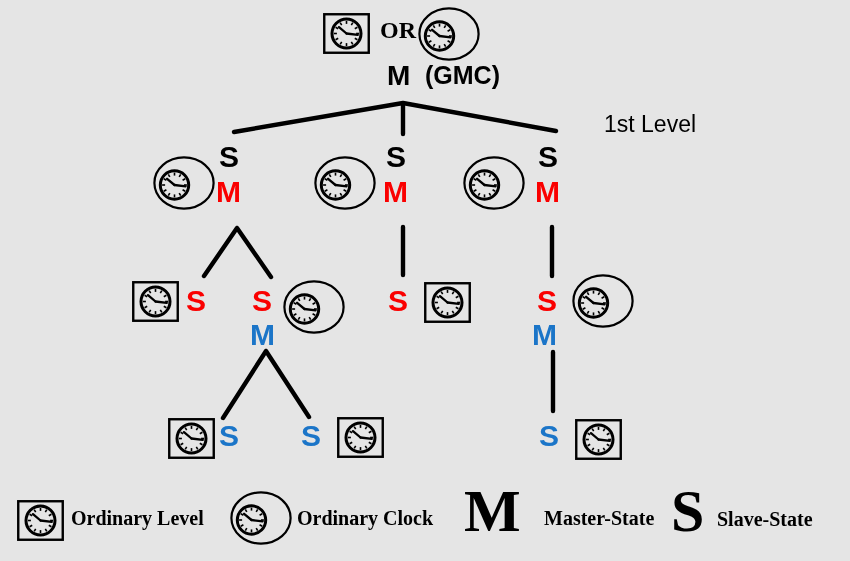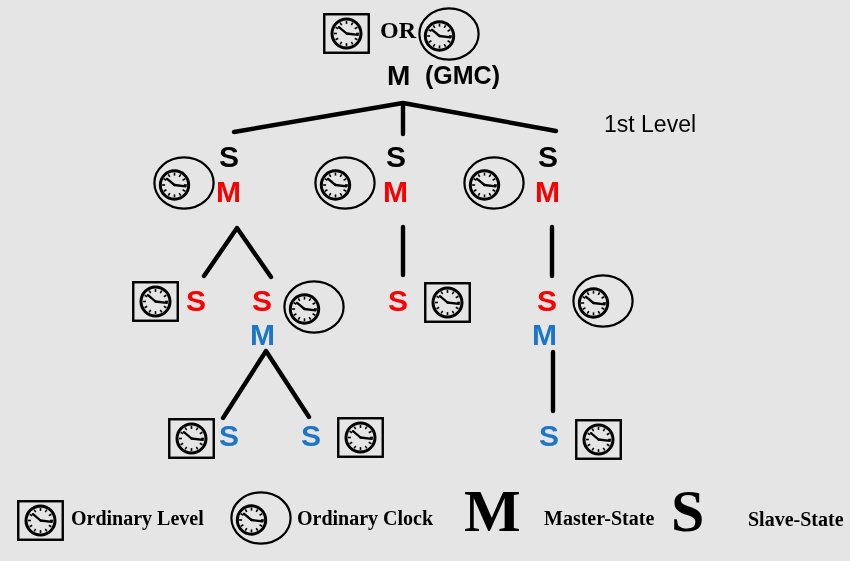--- a/index.html
+++ b/index.html
@@ -317,16 +317,16 @@
           <line x1="16.8" y1="20.9" x2="15.3" y2="18.3" stroke="#000" stroke-width="1.6"></line>
           <line x1="21.5" y1="29" x2="14.1" y2="22.8" stroke="#000" stroke-width="2.3" stroke-linecap="round"></line>
           <line x1="21.5" y1="29" x2="32.6" y2="30.4" stroke="#000" stroke-width="2.3" stroke-linecap="round"></line>
         </svg></div>
     <span class="leg-label" style="left:297px;top:508px">Ordinary Clock</span>
 
     <span class="big" style="left:464px;top:481px">M</span>
     <span class="leg-label" style="left:544px;top:508px">Master-State</span>
 
     <span class="big" style="left:671px;top:481px">S</span>
-    <span class="leg-label" style="left:748px;top:509px">Slave-State</span>
+    <span class="leg-label" style="left:717px;top:509px">Slave-State</span>
   </div>
 
 </div>
 
 </body></html>

